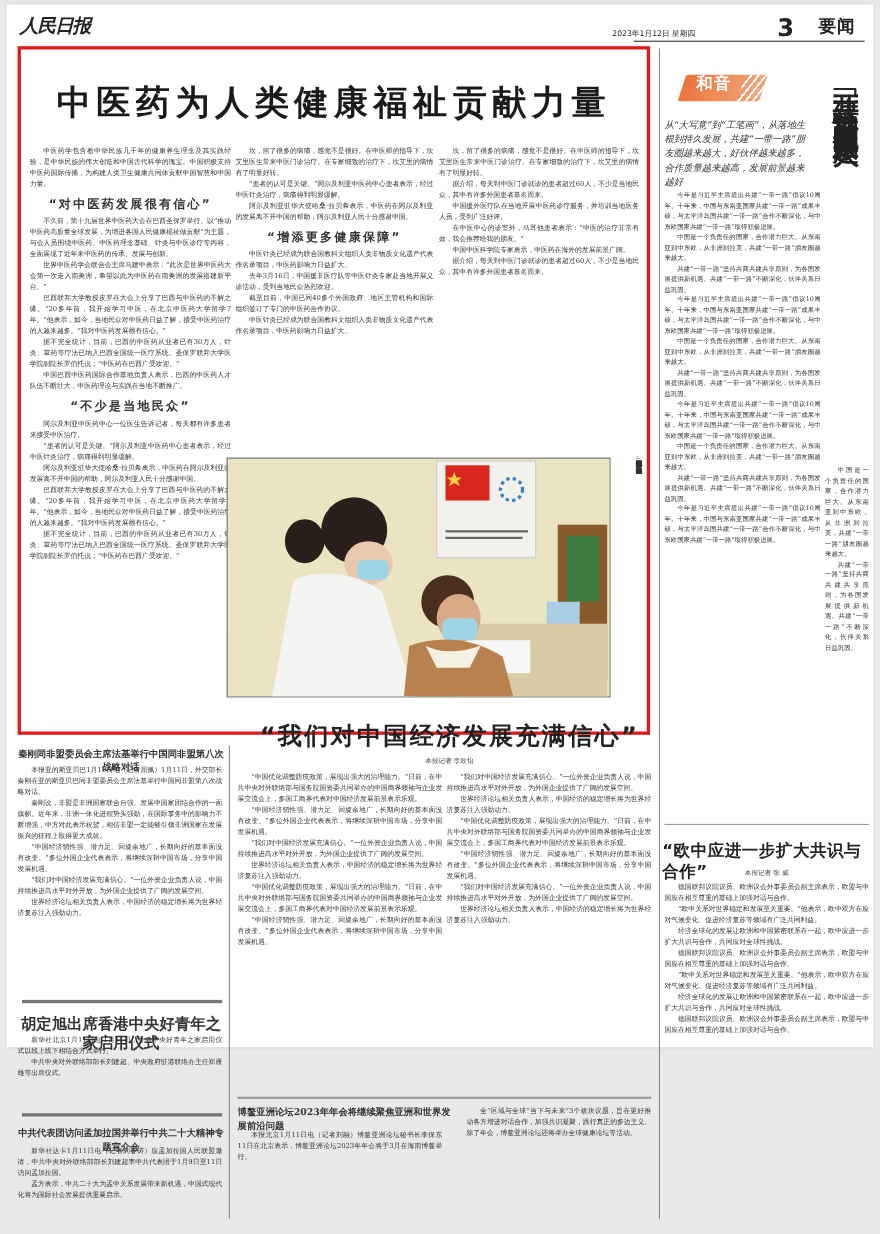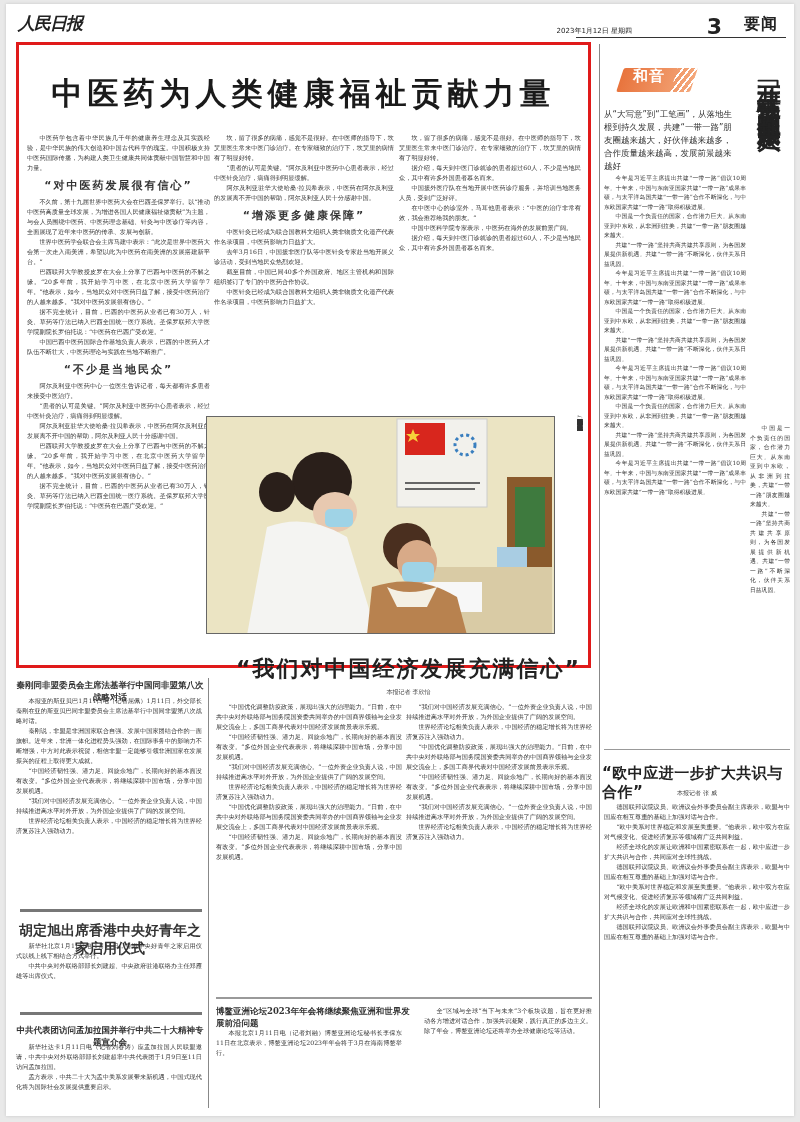--- a/index.html
+++ b/index.html
@@ -1,18 +1,18 @@
 <!DOCTYPE html>
 <html><head>
 <meta charset="utf-8">
 <style>
   * { box-sizing: border-box; margin: 0; padding: 0; }
   html, body { width: 800px; height: 1122px; overflow: hidden; background: #e9e9e9; }
   body { font-family: "DejaVu Serif", "Liberation Serif", serif; color: #222; position: relative; }
-  .page { position: absolute; left: 6px; top: 4px; width: 788px; height: 1112px; background: #fff; box-shadow: 0 0 3px rgba(0,0,0,0.15); }
+  .page { position: absolute; left: 6px; top: 4px; width: 788px; height: 948px; background: #fff; box-shadow: 0 0 3px rgba(0,0,0,0.15); }
   .masthead { position: absolute; left: 10px; top: 8px; width: 766px; height: 28px; }
   .logo { position: absolute; left: 2px; top: 0px; font-family: "DejaVu Serif", serif; font-style: italic; font-size: 17px; font-weight: bold; letter-spacing: -1px; }
   .dateline { position: absolute; right: 150px; top: 14px; font-size: 7px; font-family: "DejaVu Sans", sans-serif; }
   .pageno { position: absolute; right: 60px; top: 2px; font-family: "DejaVu Sans", sans-serif; font-size: 22px; font-weight: bold; }
   .section { position: absolute; right: 4px; top: 2px; font-family: Liberation Sans, sans-serif; font-size: 16px; font-weight: bold; letter-spacing: 1px; }
 
   .highlight { position: absolute; left: 10px; top: 38px; width: 575px; height: 626px; border: 3px solid #e01a1a; }
   .main-title { position: absolute; left: 0; top: 28px; width: 100%; text-align: center; font-family: "DejaVu Sans", sans-serif; font-weight: bold; font-size: 31px; letter-spacing: 5px; color: #1a1a1a; }
 
   .col { position: absolute; font-size: 6.2px; line-height: 10px; color: #333; text-align: justify; overflow: hidden; }
@@ -26,21 +26,21 @@
   .byline { position: absolute; font-size: 6px; color: #444; text-align: center; }
 
   .vrule { position: absolute; width: 1px; background: #888; }
   .hrule { position: absolute; height: 3px; background: #777; }
 
   .side-headline { position: absolute; font-family: "DejaVu Serif", serif; font-size: 10px; color: #333; font-weight: bold; text-align: center; letter-spacing: 0px; }
 
   .heyin { position: absolute; left: 614px; top: 64px; width: 74px; height: 24px; background: linear-gradient(90deg, #e8743d, #f4a77a); transform: skewX(-18deg); border-radius: 2px; }
   .heyin-text { position: absolute; left: 627px; top: 63px; font-family: "DejaVu Sans", sans-serif; color: #fff; font-size: 15px; font-weight: bold; letter-spacing: 1px; }
   .heyin-stripes { position: absolute; left: 668px; top: 64px; width: 22px; height: 24px; background: repeating-linear-gradient(115deg, transparent 0 4px, #fff 4px 6px); transform: skewX(-18deg); }
-  .heyin-lead { position: absolute; left: 598px; top: 104px; width: 135px; font-size: 8.5px; line-height: 13px; color: #333; font-family: "DejaVu Sans", sans-serif; }
+  .heyin-lead { position: absolute; left: 598px; top: 104px; width: 135px; font-size: 8.5px; line-height: 13px; color: #333; font-family: "DejaVu Sans", sans-serif; font-style: italic; }
   .vtitle { position: absolute; left: 748px; top: 62px; width: 30px; writing-mode: vertical-rl; font-family: "DejaVu Sans", sans-serif; font-weight: bold; font-size: 24px; letter-spacing: 3px; line-height: 30px; color: #222; }
 
   .europe-title { position: absolute; left: 596px; top: 760px; width: 190px; text-align: left; font-family: "DejaVu Sans", sans-serif; font-weight: bold; font-size: 15px; color: #222; letter-spacing: 0.5px; }
 </style>
 </head>
 <body>
 
 <div class="page">
 
   <div class="masthead">

